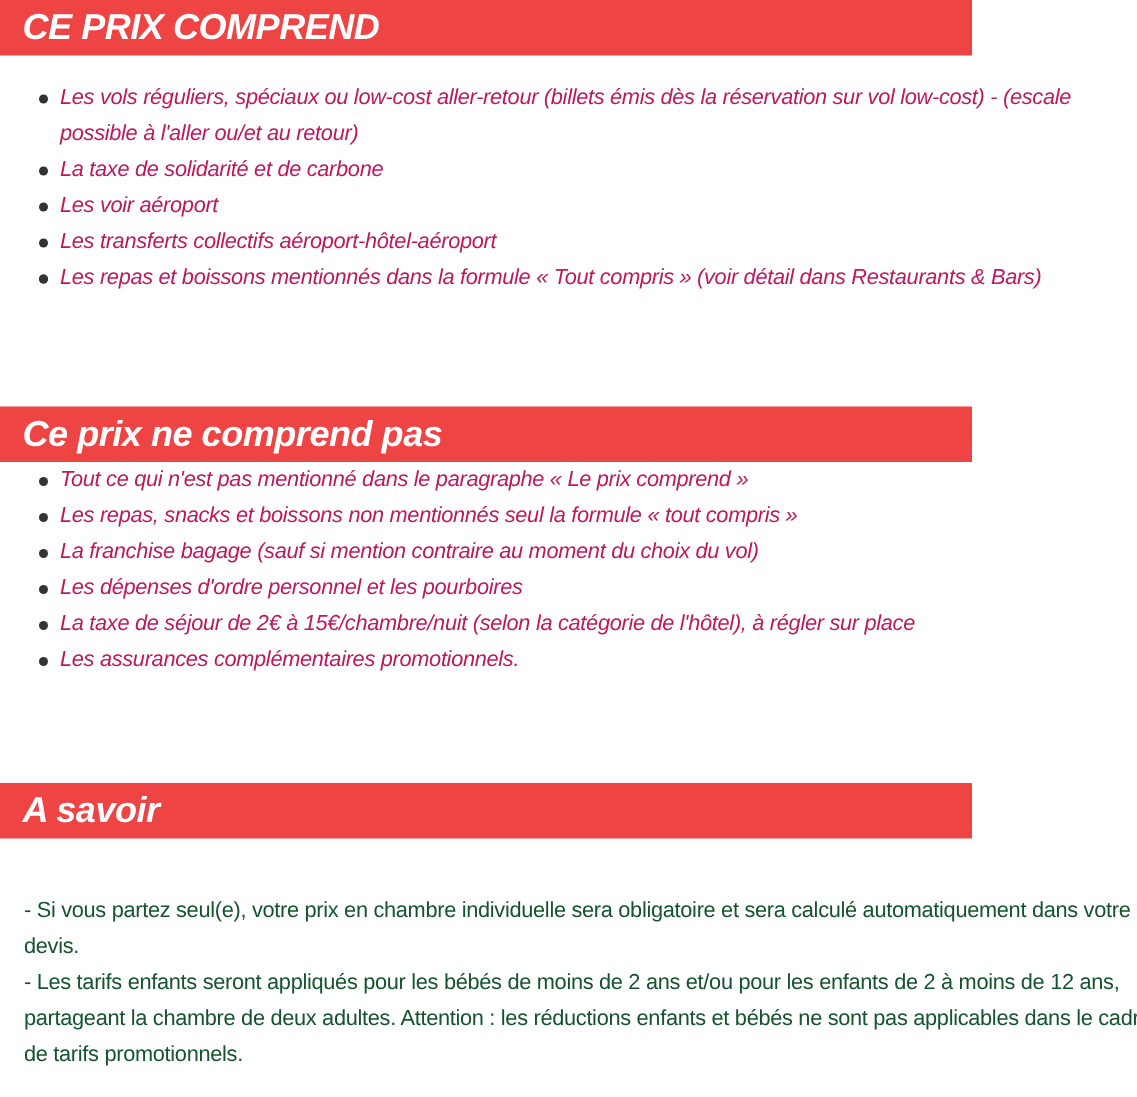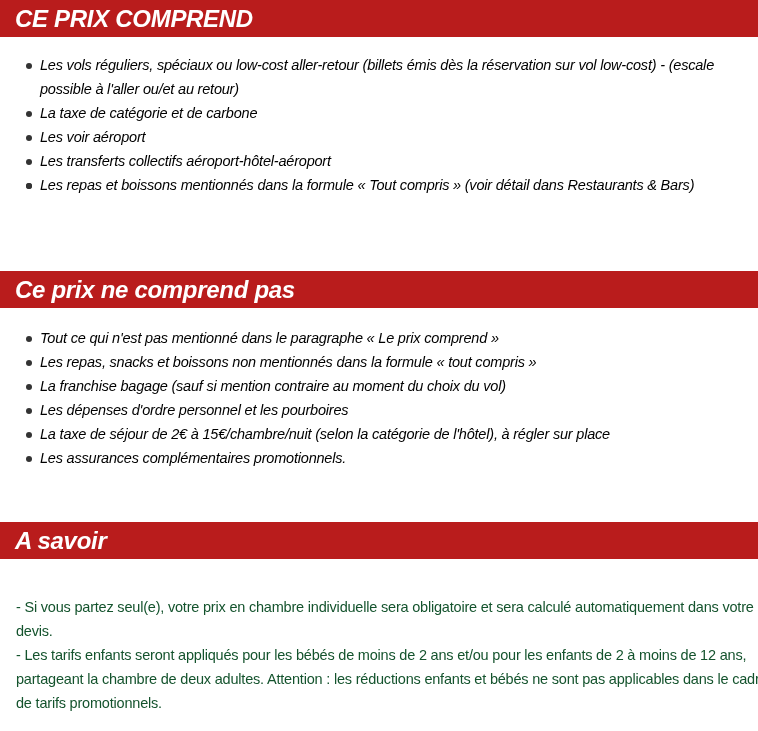--- a/index.html
+++ b/index.html
@@ -11,23 +11,23 @@
       width: 758px;
       height: 731px;
       overflow: hidden;
       font-family: "Liberation Sans", "DejaVu Sans", sans-serif;
       color: #444444;
       position: relative;
     }
     .section-header {
       position: absolute;
       left: 0;
-      width: 758px;
+      width: 648px;
       height: 37px;
-      background: #b91c1c;
+      background: #ef4444;
       box-sizing: border-box;
       padding-left: 15px;
       color: #ffffff;
       font-style: italic;
       font-weight: bold;
       font-size: 24px;
       line-height: 37px;
       letter-spacing: -0.3px;
     }
     .bullet-list {
@@ -38,21 +38,21 @@
       list-style: none;
       width: 758px;
     }
     .bullet-list li {
       position: relative;
       padding-left: 40px;
       padding-right: 20px;
       font-style: italic;
       font-size: 14.5px;
       line-height: 24px;
-      color: #000000;
+      color: #be185d;
       letter-spacing: -0.2px;
     }
     .bullet-list li .dot {
       position: absolute;
       left: 26px;
       top: 10px;
       width: 6px;
       height: 6px;
       border-radius: 50%;
       background: #333333;
@@ -69,31 +69,31 @@
     .info-block p {
       margin: 0;
     }
   </style>
 </head>
 <body>
 
 <div class="section-header" style="top:0;">CE PRIX COMPREND</div>
 <ul class="bullet-list" style="top:53px;">
   <li><span class="dot"></span><span>Les vols réguliers,  spéciaux ou low-cost aller-retour (billets émis dès la réservation sur vol low-cost) - (escale possible à l'aller ou/et au retour)</span></li>
-  <li><span class="dot"></span><span>La taxe de catégorie et de carbone</span></li>
+  <li><span class="dot"></span><span>La taxe de solidarité et de carbone</span></li>
   <li><span class="dot"></span><span>Les voir aéroport</span></li>
   <li><span class="dot"></span><span>Les transferts collectifs aéroport-hôtel-aéroport</span></li>
   <li><span class="dot"></span></li>
   <li><span class="dot"></span><span>Les repas et boissons mentionnés dans la formule « Tout compris » (voir détail dans Restaurants &amp; Bars)</span></li>
 </ul>
 
 <div class="section-header" style="top:271px;">Ce prix ne comprend pas</div>
-<ul class="bullet-list" style="top:326px;">
+<ul class="bullet-list" style="top:308px;">
   <li><span class="dot"></span><span>Tout ce qui n'est pas mentionné dans le paragraphe « Le prix comprend »</span></li>
-  <li><span class="dot"></span><span>Les repas, snacks et boissons non mentionnés dans la formule « tout compris »</span></li>
+  <li><span class="dot"></span><span>Les repas, snacks et boissons non mentionnés seul la formule « tout compris »</span></li>
   <li><span class="dot"></span><span>La franchise bagage (sauf si mention contraire au moment du choix du vol)</span></li>
   <li><span class="dot"></span><span>Les dépenses d'ordre personnel et les pourboires</span></li>
   <li><span class="dot"></span><span>La taxe de séjour de 2€ à 15€/chambre/nuit (selon la catégorie de l'hôtel), à régler sur place</span></li>
   <li><span class="dot"></span><span>Les assurances complémentaires promotionnels.</span></li>
 </ul>
 
 <div class="section-header" style="top:522px;">A savoir</div>
 <div class="info-block" style="top:595px;">
   <p>- Si vous partez seul(e), votre prix en chambre individuelle sera obligatoire et sera calculé automatiquement dans votre devis.</p>
   <p>- Les tarifs enfants seront appliqués pour les bébés de moins de 2 ans et/ou pour les enfants de 2 à moins de 12 ans, partageant la chambre de deux adultes. Attention : les réductions enfants et bébés ne sont pas applicables dans le cadre de tarifs promotionnels.</p>

